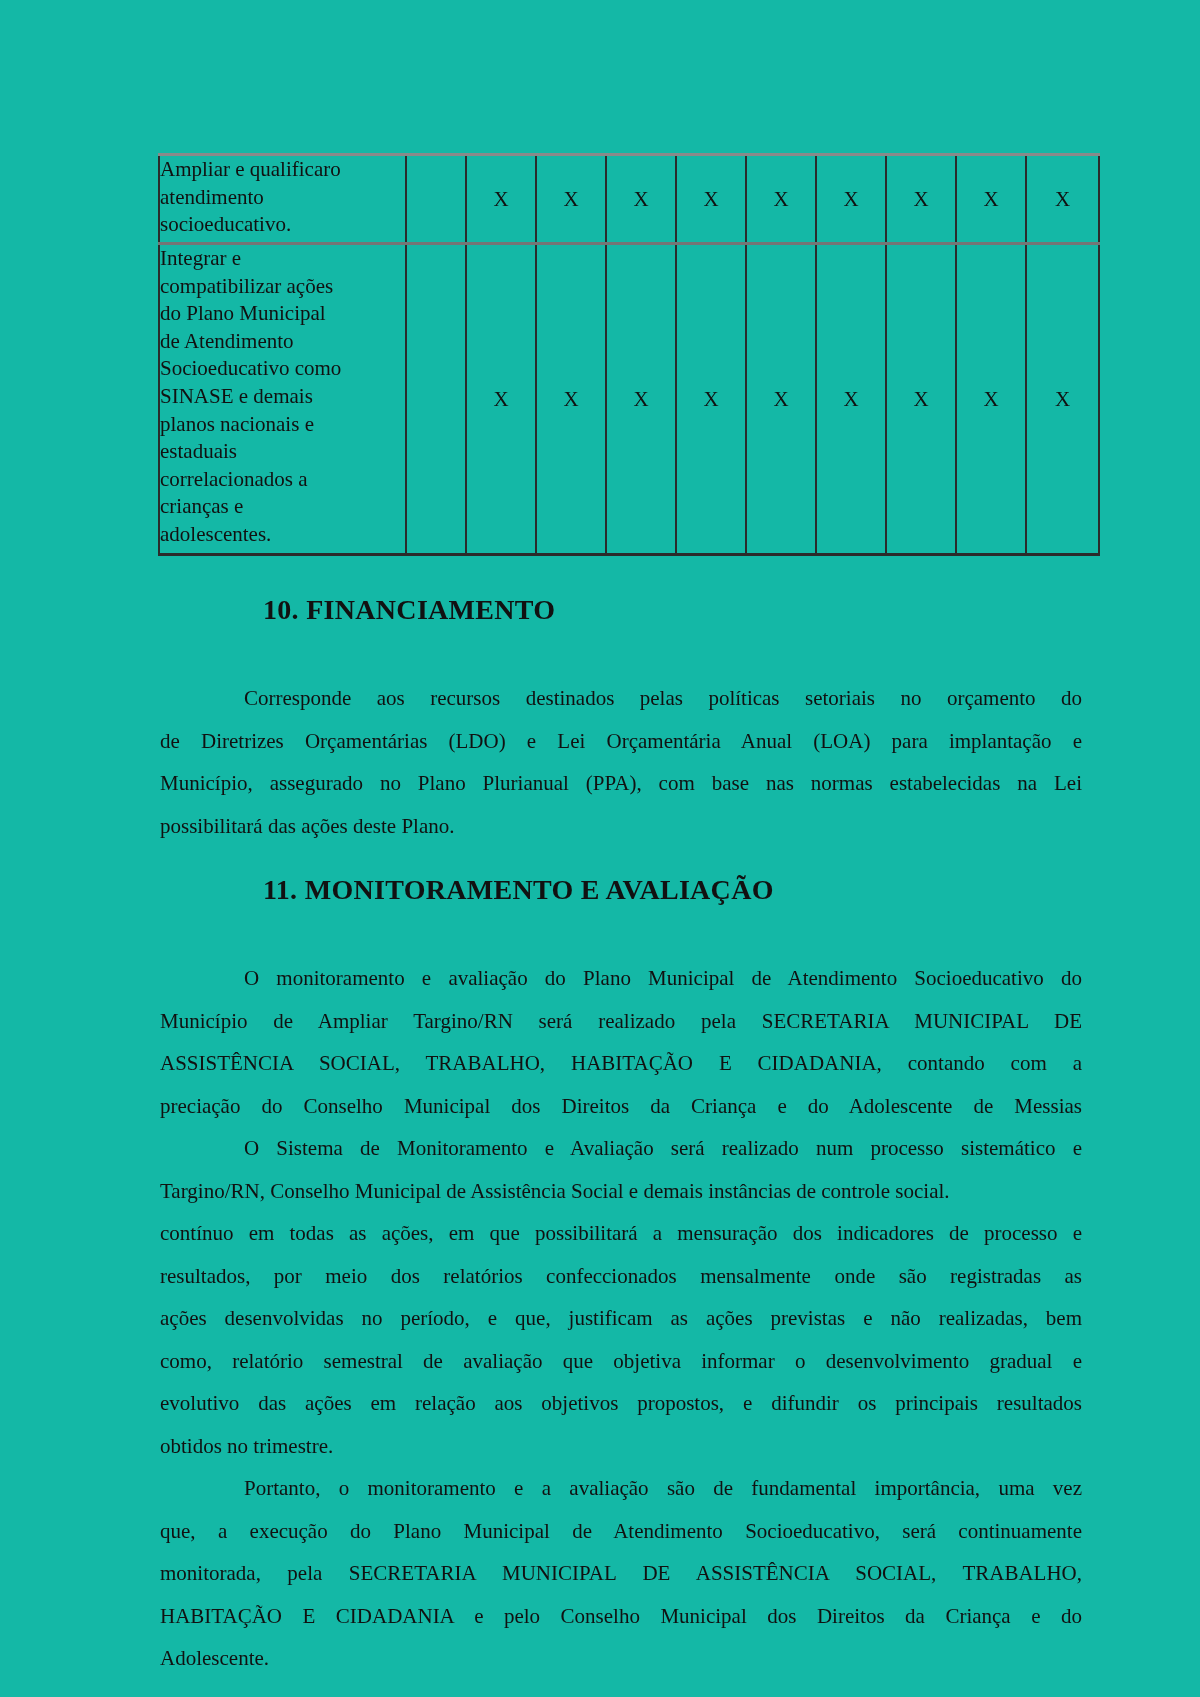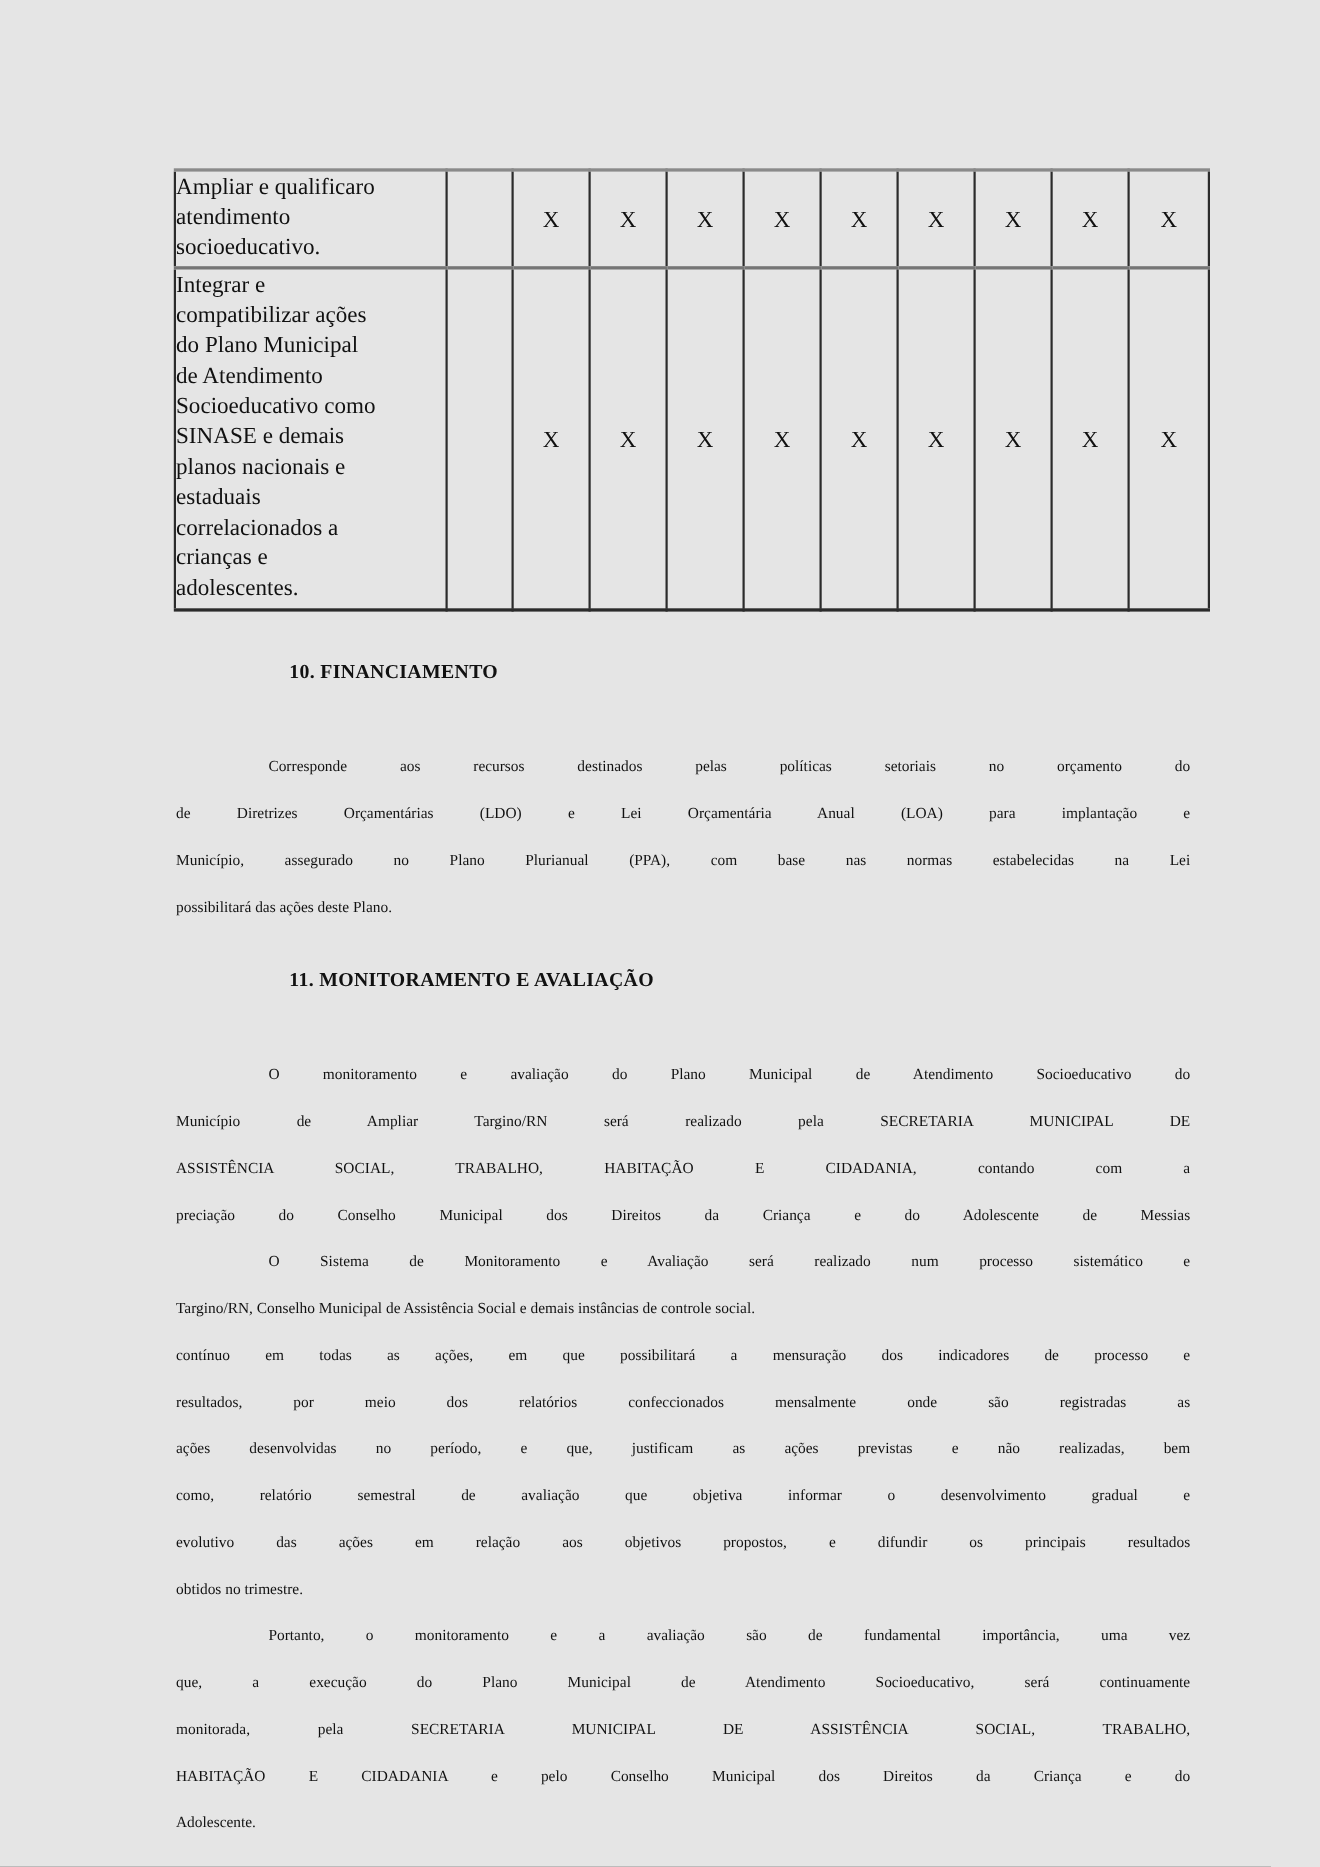--- a/index.html
+++ b/index.html
@@ -1,21 +1,21 @@
 <!DOCTYPE html>
 <html><head>
 <meta charset="utf-8">
 <style>
   html, body { margin: 0; padding: 0; background: #888; }
   .page {
     position: relative;
     width: 1200px;
     height: 1697px;
     margin: 0 auto;
-    background: #e5e5e5;
+    background: #14b8a6;
     font-family: "Liberation Serif", "DejaVu Serif", serif;
     color: #111111;
     overflow: hidden;
   }
 
   
   .doc-table {
     position: absolute;
     left: 158px;
     top: 153px;
@@ -41,34 +41,34 @@
     vertical-align: middle;
     text-align: center;
     line-height: 24px;
   }
 
   
   .sec-heading {
     position: absolute;
     left: 263px;
     font-weight: bold;
-    font-size: 18px;
+    font-size: 28px;
     line-height: 26px;
     letter-spacing: 0.3px;
     white-space: nowrap;
   }
   .h10 { top: 597px; }
   .h11 { top: 877px; }
 
   
   .textblock {
     position: absolute;
     left: 160px;
     width: 922px;
-    font-size: 14px;
+    font-size: 21px;
   }
   .tb1 { top: 677px; }
   .tb2 { top: 957px; }
   .bline {
     height: 42.5px;
     line-height: 42.5px;
     text-align: justify;
     text-align-last: justify;
     white-space: normal;
   }

